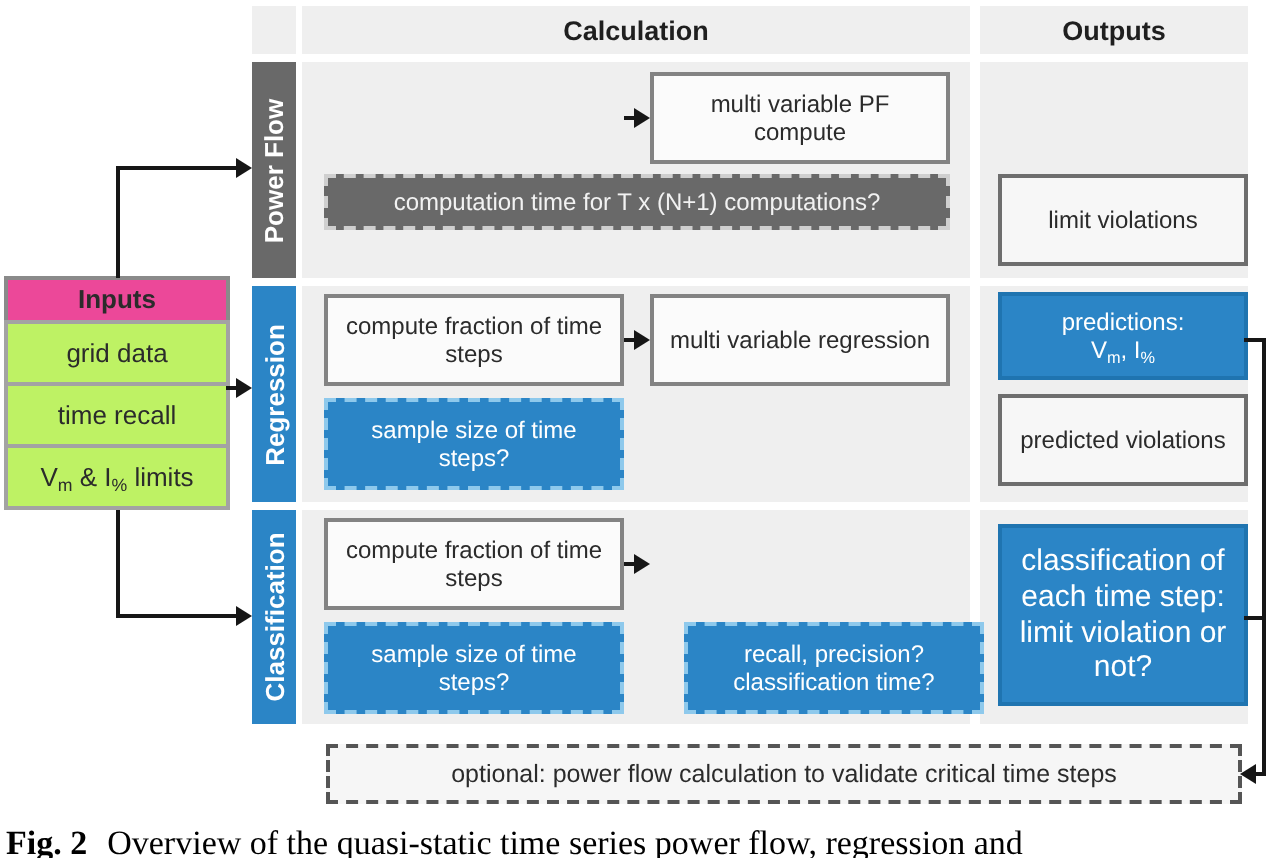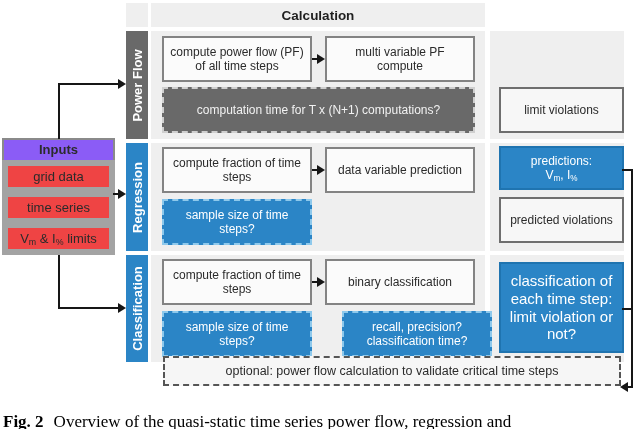--- a/index.html
+++ b/index.html
@@ -29,40 +29,43 @@
   }
   .sidebar .rot{transform:rotate(-90deg);white-space:nowrap;}
   .sb-dark{background:var(--dark);}
   .sb-blue{background:var(--blue);}
   .line{background:var(--line);}
   .arr-r{width:0;height:0;border-left:8px solid var(--line);
     border-top:5px solid transparent;border-bottom:5px solid transparent;}
   .arr-l{width:0;height:0;border-right:8px solid var(--line);
     border-top:5px solid transparent;border-bottom:5px solid transparent;}
   sub{font-size:0.68em;vertical-align:-0.28em;line-height:0;}
-  .in-hdr{background:#8b5cf6;border:2px solid #8a8a8a;font-weight:bold;font-size:13px;}
-  .in-cell{background:#ef4444;border:6px solid #a3a3a3;font-size:13px;}
+  .in-hdr{background:#ec4899;border:2px solid #8a8a8a;font-weight:bold;font-size:13px;}
+  .in-cell{background:#bef264;border:2px solid #a3a3a3;font-size:13px;}
   .opt-box{
     background:#f6f6f6;border:2px dashed #555555;color:#2b2b2b;
     display:flex;align-items:center;justify-content:center;font-size:12.5px;
   }
   .caption{
     font-family:"Liberation Serif",serif;font-size:17px;color:#000;
     white-space:nowrap;
   }
   .caption .figlab{font-weight:bold;margin-right:10px;}
 </style>
 </head>
 <body>
 
 <div id="stage" style="--blue: #2b85c6; --dark: #696969; --panel: #efefef; --line: #161616;">
 
   <div class="abs panel" style="left:126px;top:3px;width:22px;height:24px;"></div>
   <div class="abs hdr" style="left:151px;top:3px;width:334px;height:24px;">
     <span>Calculation</span>
+  </div>
+  <div class="abs hdr" style="left:490px;top:3px;width:134px;height:24px;">
+    <span>Outputs</span>
   </div>
 
   <div class="abs panel" style="left:151px;top:31px;width:334px;height:108px;"></div>
   <div class="abs panel" style="left:490px;top:31px;width:134px;height:108px;"></div>
   <div class="abs panel" style="left:151px;top:143px;width:334px;height:108px;"></div>
   <div class="abs panel" style="left:490px;top:143px;width:134px;height:108px;"></div>
   <div class="abs panel" style="left:151px;top:255px;width:334px;height:107px;"></div>
   <div class="abs panel" style="left:490px;top:255px;width:134px;height:107px;"></div>
 
   <div class="abs sidebar sb-dark" style="left:126px;top:31px;width:22px;height:108px;">
@@ -75,75 +78,69 @@
     <span class="rot">Classification</span>
   </div>
 
   <div class="abs box in-hdr" style="left:2px;top:138px;width:113px;height:24px;">
     <span>Inputs</span>
   </div>
   <div class="abs box in-cell" style="left:2px;top:160px;width:113px;height:33px;">
     <span>grid data</span>
   </div>
   <div class="abs box in-cell" style="left:2px;top:191px;width:113px;height:33px;">
-    <span>time series</span>
+    <span>time recall</span>
   </div>
   <div class="abs box in-cell" style="left:2px;top:222px;width:113px;height:33px;">
     <span><span>V</span><sub>m</sub><span> &amp; I</span><sub>%</sub><span> limits</span></span>
   </div>
 
-  <div class="abs box white-box" style="left:162px;top:36px;width:150px;height:46px;">
-    <span>compute power flow (PF) of all time steps</span>
-  </div>
   <div class="abs box white-box" style="left:325px;top:36px;width:150px;height:46px;">
     <span>multi variable PF compute</span>
   </div>
-  <div class="abs box dark-dashed" style="left:162px;top:87px;width:313px;height:46px;">
+  <div class="abs box dark-dashed" style="left:162px;top:87px;width:313px;height:28px;">
     <span>computation time for T x (N+1) computations?</span>
   </div>
   <div class="abs box out-white" style="left:499px;top:87px;width:125px;height:46px;">
     <span>limit violations</span>
   </div>
 
   <div class="abs box white-box" style="left:162px;top:147px;width:150px;height:46px;">
     <span>compute fraction of time steps</span>
   </div>
   <div class="abs box white-box" style="left:325px;top:147px;width:150px;height:46px;">
-    <span>data variable prediction</span>
+    <span>multi variable regression</span>
   </div>
   <div class="abs box blue-dashed" style="left:162px;top:199px;width:150px;height:46px;">
     <span>sample size of time steps?</span>
   </div>
   <div class="abs box blue-solid" style="left:499px;top:146px;width:125px;height:44px;">
     <span>
       <span>predictions:</span><br>
       <span><span>V</span><sub>m</sub><span>, I</span><sub>%</sub></span>
     </span>
   </div>
   <div class="abs box out-white" style="left:499px;top:197px;width:125px;height:46px;align-items:center;">
     <span>predicted violations</span>
   </div>
 
   <div class="abs box white-box" style="left:162px;top:259px;width:150px;height:46px;">
     <span>compute fraction of time steps</span>
   </div>
-  <div class="abs box white-box" style="left:325px;top:259px;width:150px;height:46px;">
-    <span>binary classification</span>
-  </div>
   <div class="abs box blue-dashed" style="left:162px;top:311px;width:150px;height:46px;">
     <span>sample size of time steps?</span>
   </div>
   <div class="abs box blue-dashed" style="left:342px;top:311px;width:150px;height:46px;">
     <span>recall, precision? classification time?</span>
   </div>
   <div class="abs box blue-solid" style="left:499px;top:262px;width:125px;height:91px;font-size:15px;">
     <span>classification of each time step: limit violation or not?</span>
   </div>
 
-  <div class="abs opt-box" style="left:163px;top:356px;width:458px;height:30px;">
+  <div class="abs opt-box" style="left:163px;top:372px;width:458px;height:30px;">
     <span>optional: power flow calculation to validate critical time steps</span>
   </div>
 
   <div class="abs line" style="left:58px;top:83px;width:2px;height:56px;"></div>
   <div class="abs line" style="left:58px;top:83px;width:60px;height:2px;"></div>
   <div class="abs arr-r" style="left:118px;top:79px;"></div>
 
   <div class="abs line" style="left:113px;top:193px;width:5px;height:2px;"></div>
   <div class="abs arr-r" style="left:118px;top:189px;"></div>
 

